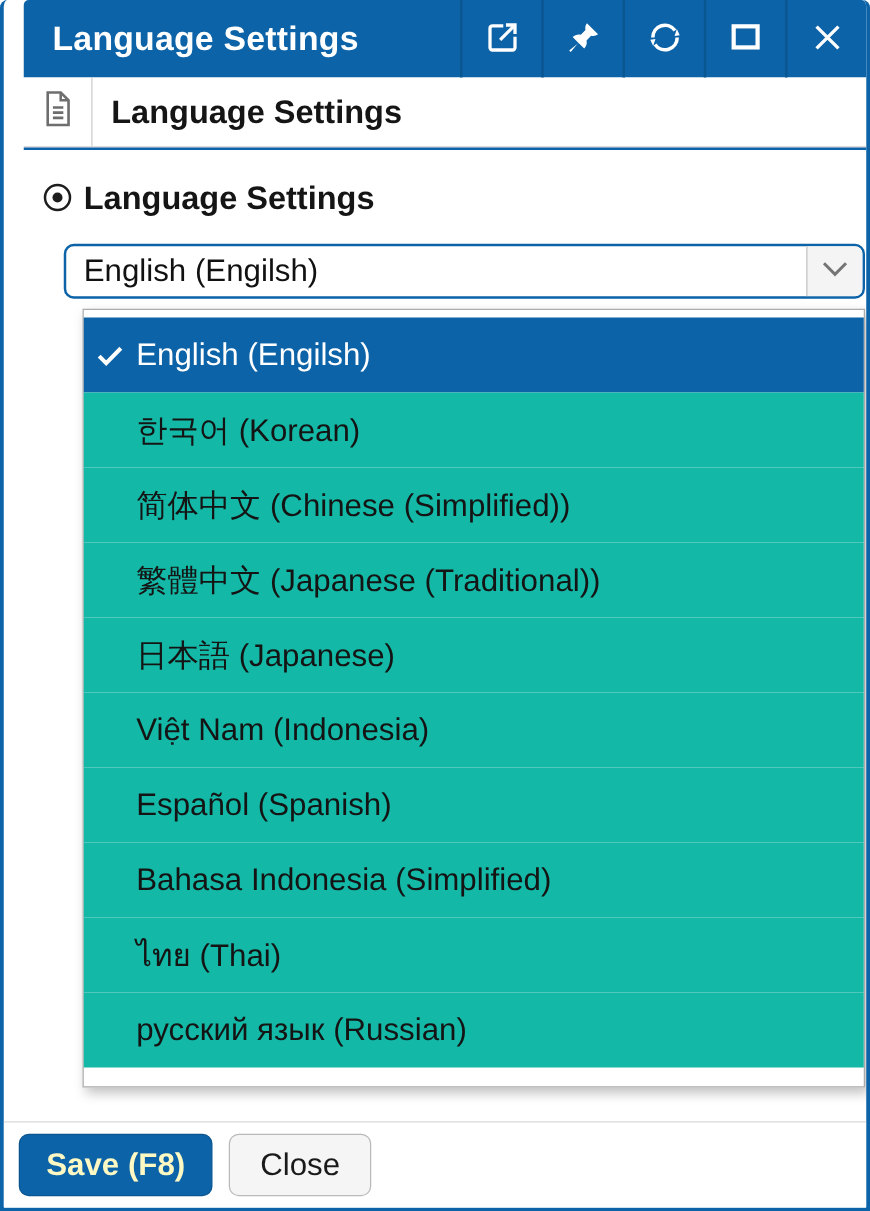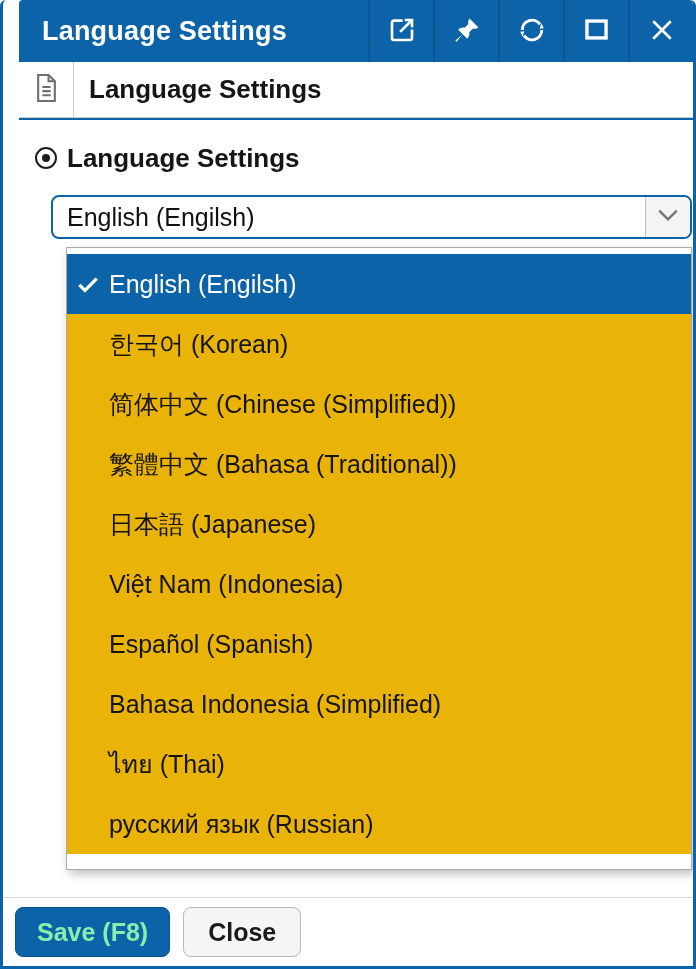--- a/index.html
+++ b/index.html
@@ -56,36 +56,36 @@
 
   
   .dropdown-panel {
     margin: 8px 0 0 47px; width: 626px;
     border: 1px solid #ababab; background: #fff;
     box-shadow: 3px 4px 9px rgba(0,0,0,.25);
     padding: 6px 0 15px 0;
   }
   .option-row {
     height: 60px; display: flex; align-items: center;
-    font-size: 25px; color: #141414; cursor: pointer; background: #eab308;
+    font-size: 25px; color: #141414; cursor: pointer; background: #14b8a6;
   }
   .option-check { width: 42px; display: flex; align-items: center; justify-content: center; flex: 0 0 auto; }
   .option-check svg { visibility: hidden; }
   .option-row.selected { background: #0d63a8; color: #fff; }
   .option-row.selected .option-check svg { visibility: visible; }
   .option-label { white-space: nowrap; }
 
   
   .footer {
     position: absolute; left: 0; right: 0; bottom: 0; height: 69px;
     border-top: 1px solid #d9d9d9; background: #fff;
     display: flex; align-items: center; padding-left: 12px; gap: 13px;
   }
-  .btn { height: 50px; border-radius: 8px; font-size: 25px; cursor: pointer; font-family: inherit; font-weight: bold; }
-  .btn-save { background: #0d63a8; border: 1px solid #0a5590; color: #86efac; font-weight: bold; padding: 0 21px; }
+  .btn { height: 50px; border-radius: 8px; font-size: 25px; cursor: pointer; font-family: inherit; }
+  .btn-save { background: #0d63a8; border: 1px solid #0a5590; color: #fef9c3; font-weight: bold; padding: 0 21px; }
   .btn-close { background: #f5f5f5; border: 1px solid #b9b9b9; color: #1a1a1a; padding: 0 24px; }
 </style>
 </head>
 <body>
 
 <div class="window">
 
   <div class="titlebar">
     <div class="titlebar-title">Language Settings</div>
     <div class="titlebar-actions">
@@ -187,21 +187,21 @@
           </svg>
         </span>
         <span class="option-label">简体中文 (Chinese (Simplified))</span>
       </div>
       <div class="option-row">
         <span class="option-check">
           <svg width="26" height="26" viewBox="0 0 24 24" fill="none" stroke="#ffffff" stroke-width="3">
             <path d="M4 12.8 l5.2 5.2 L20 7"></path>
           </svg>
         </span>
-        <span class="option-label">繁體中文 (Bahasa (Traditional))</span>
+        <span class="option-label">繁體中文 (Japanese (Traditional))</span>
       </div>
       <div class="option-row">
         <span class="option-check">
           <svg width="26" height="26" viewBox="0 0 24 24" fill="none" stroke="#ffffff" stroke-width="3">
             <path d="M4 12.8 l5.2 5.2 L20 7"></path>
           </svg>
         </span>
         <span class="option-label">日本語 (Japanese)</span>
       </div>
       <div class="option-row">

